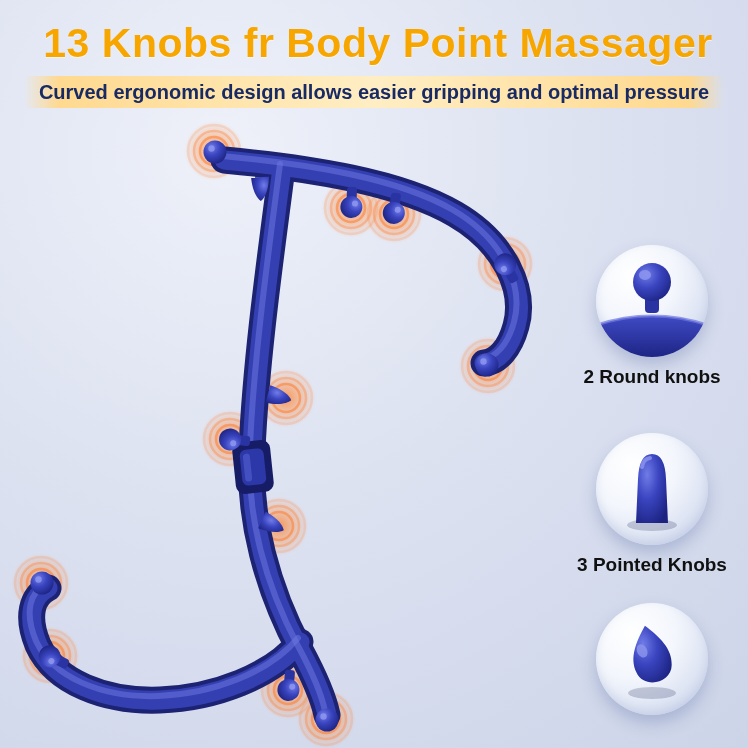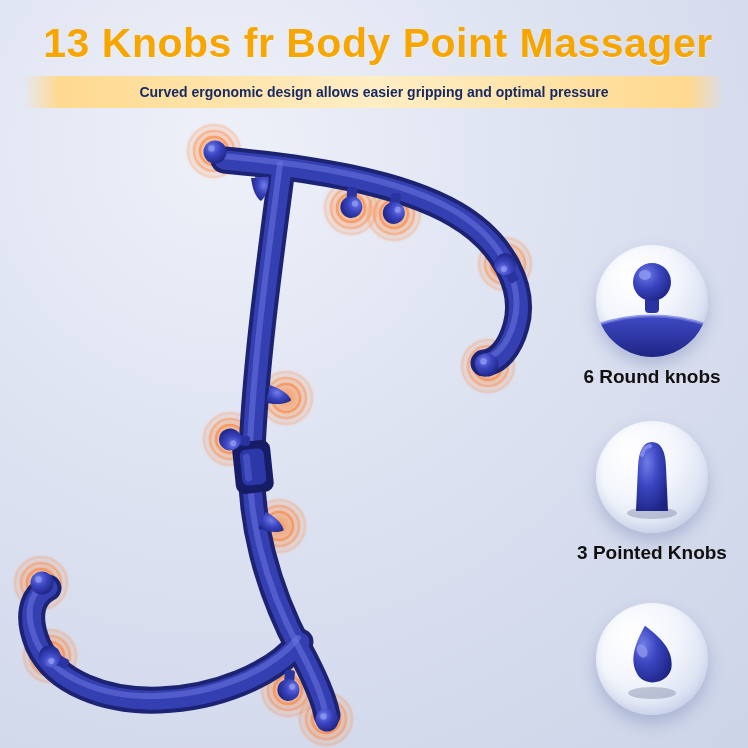--- a/index.html
+++ b/index.html
@@ -14,37 +14,37 @@
     color:#f7a600;white-space:nowrap;
     text-shadow:0 1px 0 rgba(255,255,255,.6);
   }
   .banner{
     position:absolute;top:76px;left:50%;transform:translateX(-50%);
     width:700px;height:32px;border-radius:5px;
     display:flex;align-items:center;justify-content:center;
     background:linear-gradient(90deg, rgba(255,216,138,0) 0%, #ffd98f 5%, #ffeec4 50%, #ffd98f 95%, rgba(255,216,138,0) 100%);
   }
   .banner span{
-    font-size:14px;font-weight:700;color:#182a63;white-space:nowrap;
+    font-size:20px;font-weight:700;color:#182a63;white-space:nowrap;
   }
   .product-svg{position:absolute;left:0;top:0;z-index:1;}
   .callout{
     position:absolute;left:572px;width:160px;text-align:center;z-index:2;
   }
   .callout-circle{
     width:112px;height:112px;border-radius:50%;margin:0 auto;overflow:hidden;
     background:radial-gradient(circle at 32% 28%, #ffffff 0%, #f3f6fc 40%, #d6def0 78%, #c3cde6 100%);
     box-shadow:0 8px 16px rgba(70,90,150,.28), inset 0 -4px 8px rgba(120,140,190,.18);
   }
   .callout-circle svg{display:block;}
   .callout-label{
     margin-top:9px;font-size:19px;font-weight:700;color:#101010;white-space:nowrap;
   }
   .callout-1{top:245px;}
-  .callout-2{top:421px;}
+  .callout-2{top:433px;}
   .callout-3{top:603px;}
 </style>
 </head>
 <body>
 
 <div class="stage">
 
   <h1 class="title">13 Knobs fr Body Point Massager</h1>
 
   <div class="banner">
@@ -155,21 +155,21 @@
             <stop offset="100%" stop-color="#1b2280"></stop>
           </linearGradient>
         </defs>
         <path d="M -5 82 Q 56 60 117 82 L 117 115 L -5 115 Z" fill="url(#cbase)"></path>
         <path d="M -5 82 Q 56 60 117 82" fill="none" stroke="#6d77e0" stroke-width="3" opacity="0.7"></path>
         <rect x="49" y="48" width="14" height="20" rx="4" fill="#2a33a2"></rect>
         <circle cx="56" cy="37" r="19" fill="url(#cball)"></circle>
         <ellipse cx="49" cy="30" rx="6" ry="5" fill="#8d96ee" opacity="0.85"></ellipse>
       </svg>
     </div>
-    <div class="callout-label">6 Round knobs</div>
+    <div class="callout-label">2 Round knobs</div>
   </div>
 
   <div class="callout callout-2">
     <div class="callout-circle">
       <svg width="112" height="112" viewBox="0 0 112 112">
         <ellipse cx="56" cy="92" rx="25" ry="6" fill="rgba(30,40,90,0.22)"></ellipse>
         <path d="M 40 90 L 42 46 Q 43 21 56 21 Q 69 21 70 46 L 72 90 Z" fill="url(#cball)"></path>
         <path d="M 46 34 Q 47 26 54 25" fill="none" stroke="#8d96ee" stroke-width="4" stroke-linecap="round" opacity="0.8"></path>
       </svg>
     </div>

